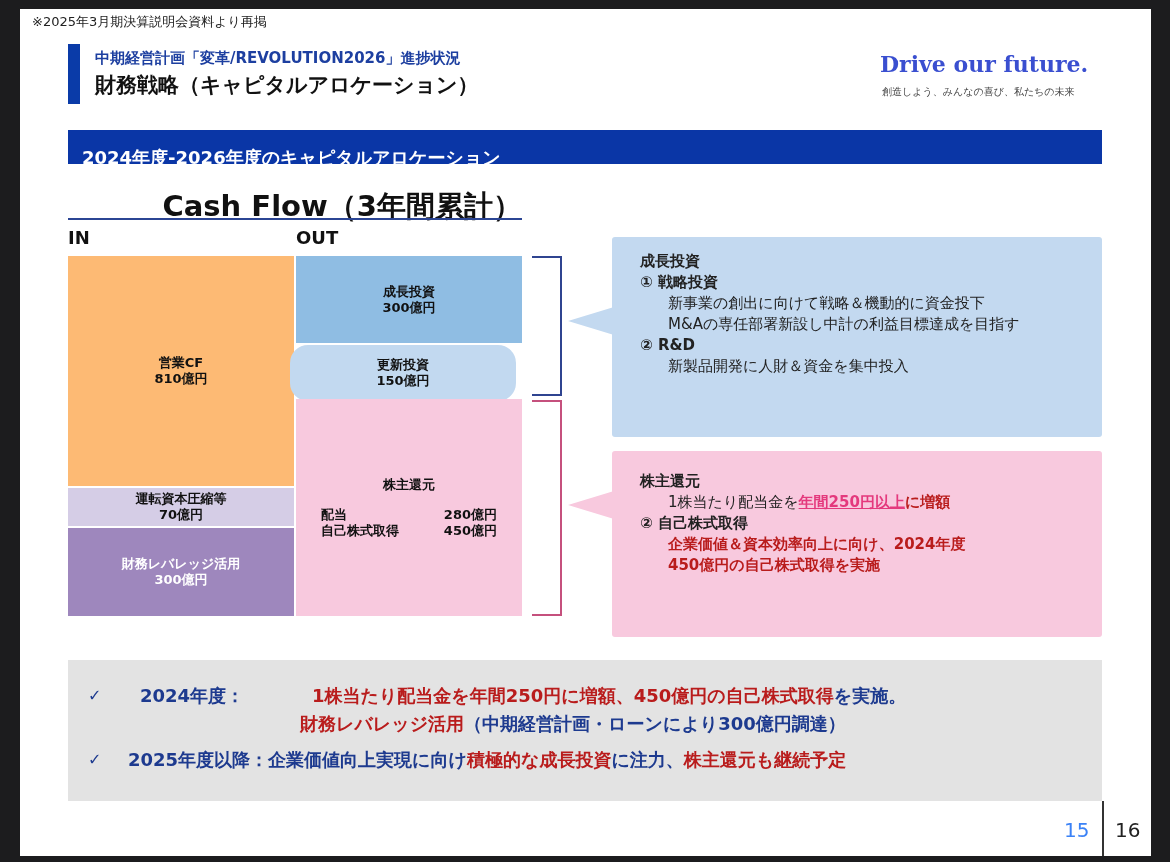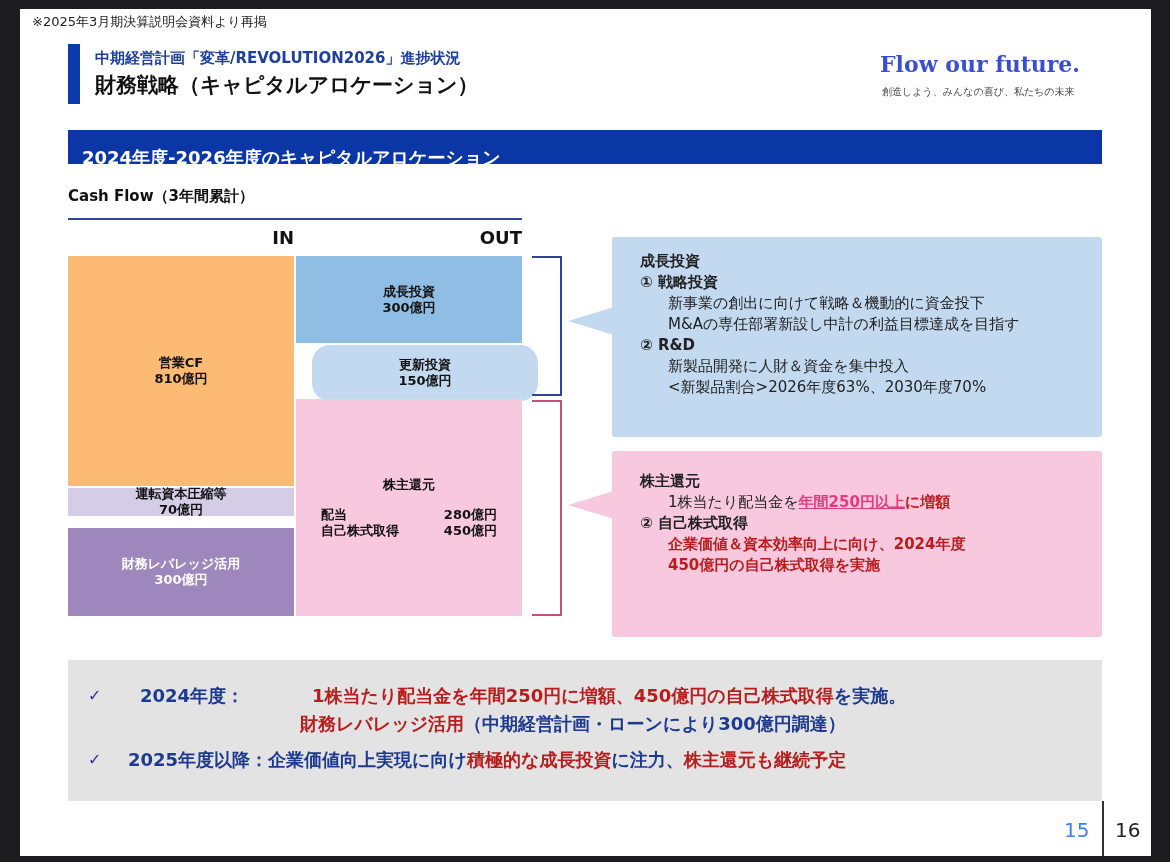--- a/index.html
+++ b/index.html
@@ -7,29 +7,29 @@
   body { font-family: "DejaVu Sans", "Liberation Sans", sans-serif; position: relative; }
   .slide { position: absolute; left: 20px; top: 9px; width: 1131px; height: 847px; background: #ffffff; }
   .abs { position: absolute; }
   .note { left: 12px; top: 4px; font-size: 13px; color: #222; }
   .title-bar { left: 48px; top: 35px; width: 12px; height: 60px; background: #0a3ba8; }
   .title-sub { left: 75px; top: 40px; font-size: 15px; font-weight: bold; color: #1d3fa0; white-space: nowrap; }
   .title-main { left: 75px; top: 62px; font-size: 21px; font-weight: bold; color: #111; white-space: nowrap; }
   .brand { left: 860px; top: 42px; font-family: "DejaVu Serif", "Liberation Serif", serif; font-size: 22px; font-weight: bold; color: #3a4fd0; white-space: nowrap; }
   .brand-sub { left: 862px; top: 76px; font-size: 10px; color: #444; white-space: nowrap; }
   .section-bar { left: 48px; top: 121px; width: 1034px; height: 34px; background: #0a36a6; color: #fff; font-size: 18px; font-weight: bold; padding: 16px 14px; white-space: nowrap; }
-  .cf-title { left: 48px; top: 178px; width: 454px; text-align: left; font-size: 15px; font-weight: bold; color: #111; }
+  .cf-title { left: 48px; top: 178px; width: 454px; text-align: right; font-size: 29px; font-weight: bold; color: #111; }
   .cf-rule { left: 48px; top: 209px; width: 454px; height: 2px; background: #2b4594; }
-  .col-head { top: 218px; font-size: 18px; font-weight: bold; color: #111; text-align: right; }
+  .col-head { top: 218px; font-size: 18px; font-weight: bold; color: #111; text-align: left; }
   .box { display: flex; flex-direction: column; align-items: center; justify-content: center; text-align: center; font-weight: bold; font-size: 13px; line-height: 16px; color: #111; }
   .in-op { left: 48px; top: 247px; width: 226px; height: 230px; background: #fdba74; }
-  .in-wc { left: 48px; top: 479px; width: 226px; height: 28px; background: #d5cde6; }
+  .in-wc { left: 48px; top: 479px; width: 226px; height: 38px; background: #d5cde6; }
   .in-lev { left: 48px; top: 519px; width: 226px; height: 88px; background: #9e87bd; color: #fff; }
   .out-grow { left: 276px; top: 247px; width: 226px; height: 87px; background: #8fbde3; }
-  .out-renew { left: 292px; top: 336px; width: 226px; height: 56px; background: #c2d9f0; border-radius: 18px; }
+  .out-renew { left: 270px; top: 336px; width: 226px; height: 56px; background: #c2d9f0; border-radius: 18px; }
   .out-sh { left: 276px; top: 390px; width: 226px; height: 217px; background: #f8c9de; }
   .sh-lines { margin-top: 14px; width: 176px; text-align: left; }
   .sh-row { display: flex; justify-content: space-between; }
   .bracket-blue { left: 512px; top: 247px; width: 30px; height: 140px; border: 2px solid #2f4490; border-left: none; }
   .bracket-pink { left: 512px; top: 391px; width: 30px; height: 216px; border: 2px solid #c5507d; border-left: none; }
   .callout { border-radius: 3px; padding: 14px 28px; font-size: 15px; line-height: 21px; color: #222; }
   .callout-blue { left: 592px; top: 228px; width: 490px; height: 200px; background: #c3d9f0; }
   .callout-pink { left: 592px; top: 442px; width: 490px; height: 186px; background: #f8c9de; }
   .tri-blue { left: 548px; top: 298px; width: 0; height: 0; border-top: 14px solid transparent; border-bottom: 14px solid transparent; border-right: 46px solid #c3d9f0; }
   .tri-pink { left: 548px; top: 482px; width: 0; height: 0; border-top: 14px solid transparent; border-bottom: 14px solid transparent; border-right: 46px solid #f8c9de; }
@@ -50,21 +50,21 @@
 </style>
 </head>
 <body>
 
 <div class="slide">
   <div class="abs note">※2025年3月期決算説明会資料より再掲</div>
 
   <div class="abs title-bar"></div>
   <div class="abs title-sub">中期経営計画「変革/REVOLUTION2026」進捗状況</div>
   <div class="abs title-main">財務戦略（キャピタルアロケーション）</div>
-  <div class="abs brand">Flow our future.</div>
+  <div class="abs brand">Drive our future.</div>
   <div class="abs brand-sub">創造しよう、みんなの喜び、私たちの未来</div>
 
   <div class="abs section-bar">2024年度-2026年度のキャピタルアロケーション</div>
 
   <div class="abs cf-title">Cash Flow（3年間累計）</div>
   <div class="abs cf-rule"></div>
   <div class="abs col-head" style="left:48px;width:226px;">IN</div>
   <div class="abs col-head" style="left:276px;width:226px;">OUT</div>
 
   <div class="abs box in-op">
@@ -106,21 +106,20 @@
   <div class="abs bracket-pink"></div>
 
   <div class="abs tri-blue"></div>
   <div class="abs callout callout-blue">
     <div class="c-head">成長投資</div>
     <div class="c-item"><span>①</span>&nbsp;<span>戦略投資</span></div>
     <div class="c-indent">新事業の創出に向けて戦略＆機動的に資金投下</div>
     <div class="c-indent">M&amp;Aの専任部署新設し中計の利益目標達成を目指す</div>
     <div class="c-item"><span>②</span>&nbsp;<span>R&amp;D</span></div>
     <div class="c-indent">新製品開発に人財＆資金を集中投入</div>
-    <div class="c-indent">&lt;新製品割合&gt;2026年度63%、2030年度70%</div>
   </div>
 
   <div class="abs tri-pink"></div>
   <div class="abs callout callout-pink">
     <div class="c-head" style="margin-top:6px;">株主還元</div>
     <div class="c-indent"><span>1株当たり配当金を</span><span class="pink-u">年間250円以上</span><span class="pink">に増額</span></div>
     <div class="c-item"><span>②</span>&nbsp;<span>自己株式取得</span></div>
     <div class="c-indent pink">企業価値＆資本効率向上に向け、2024年度</div>
     <div class="c-indent pink">450億円の自己株式取得を実施</div>
   </div>

